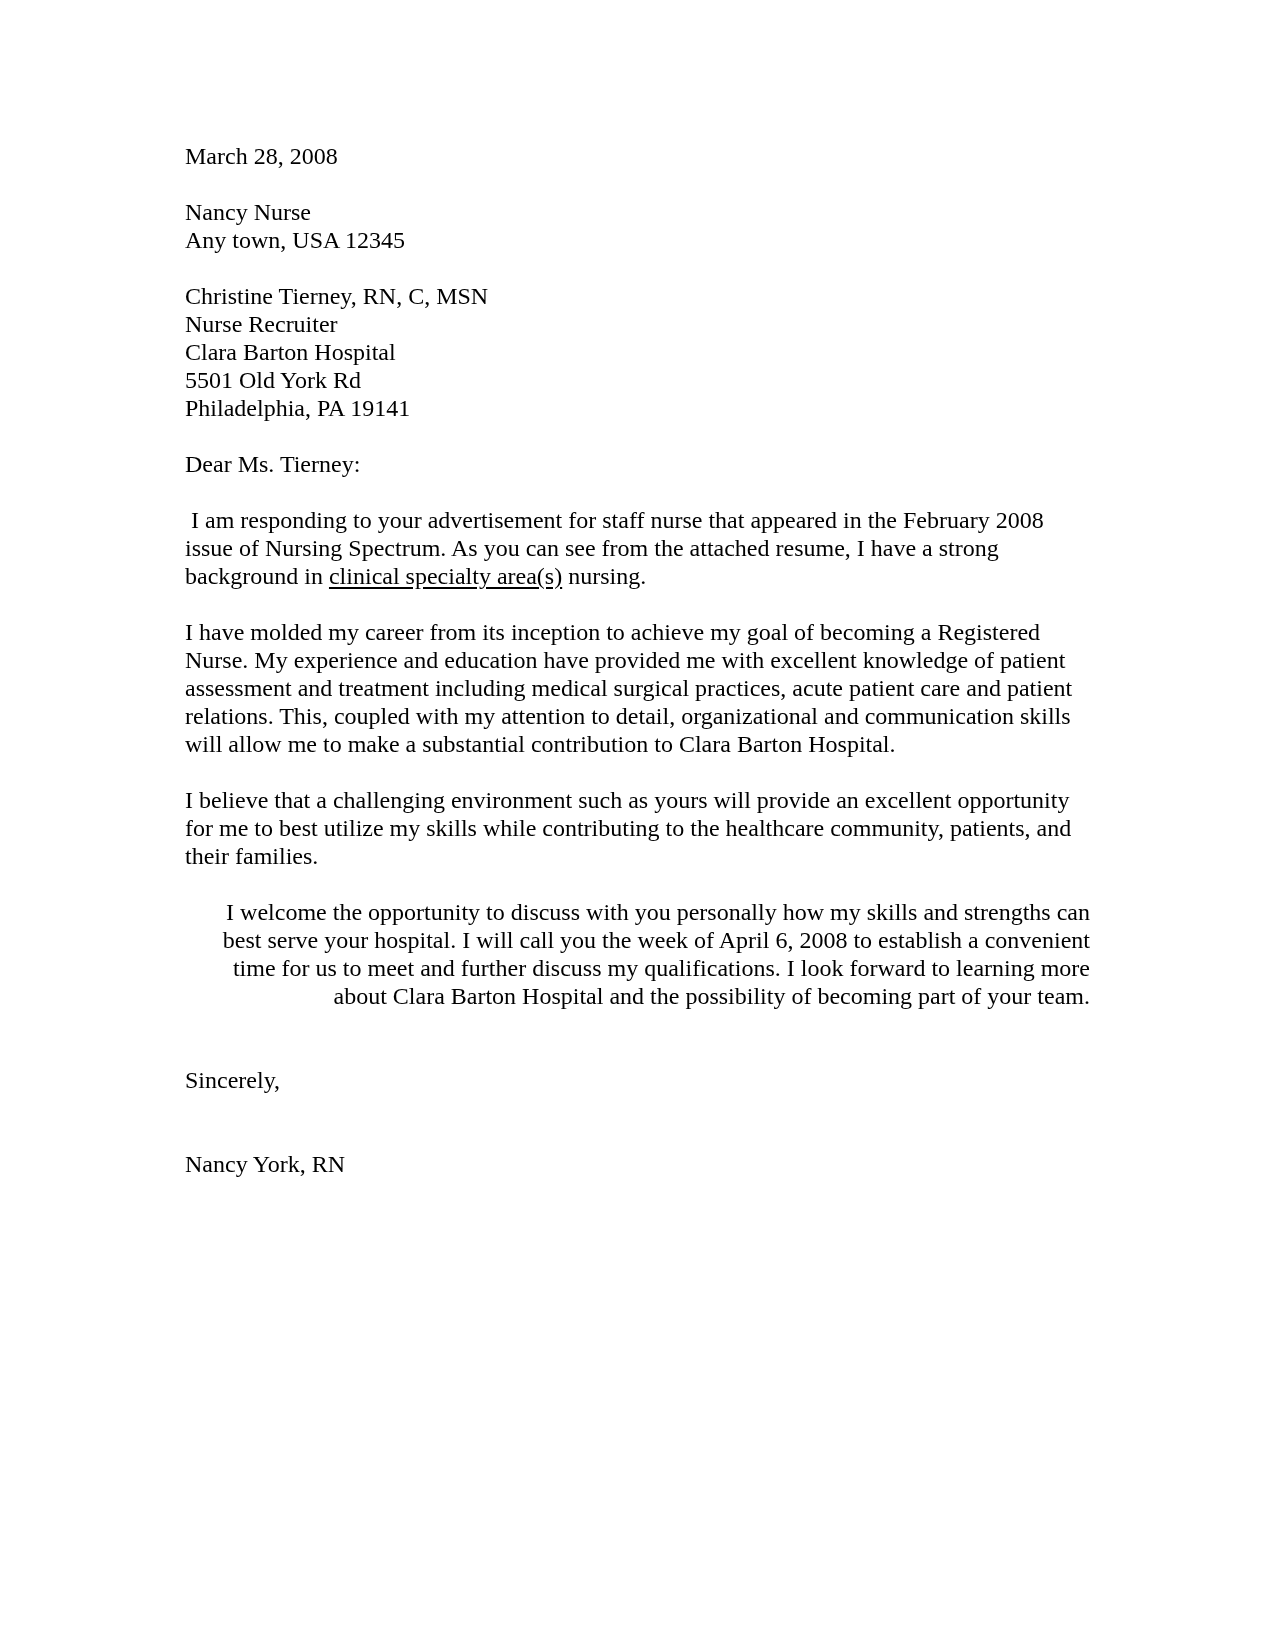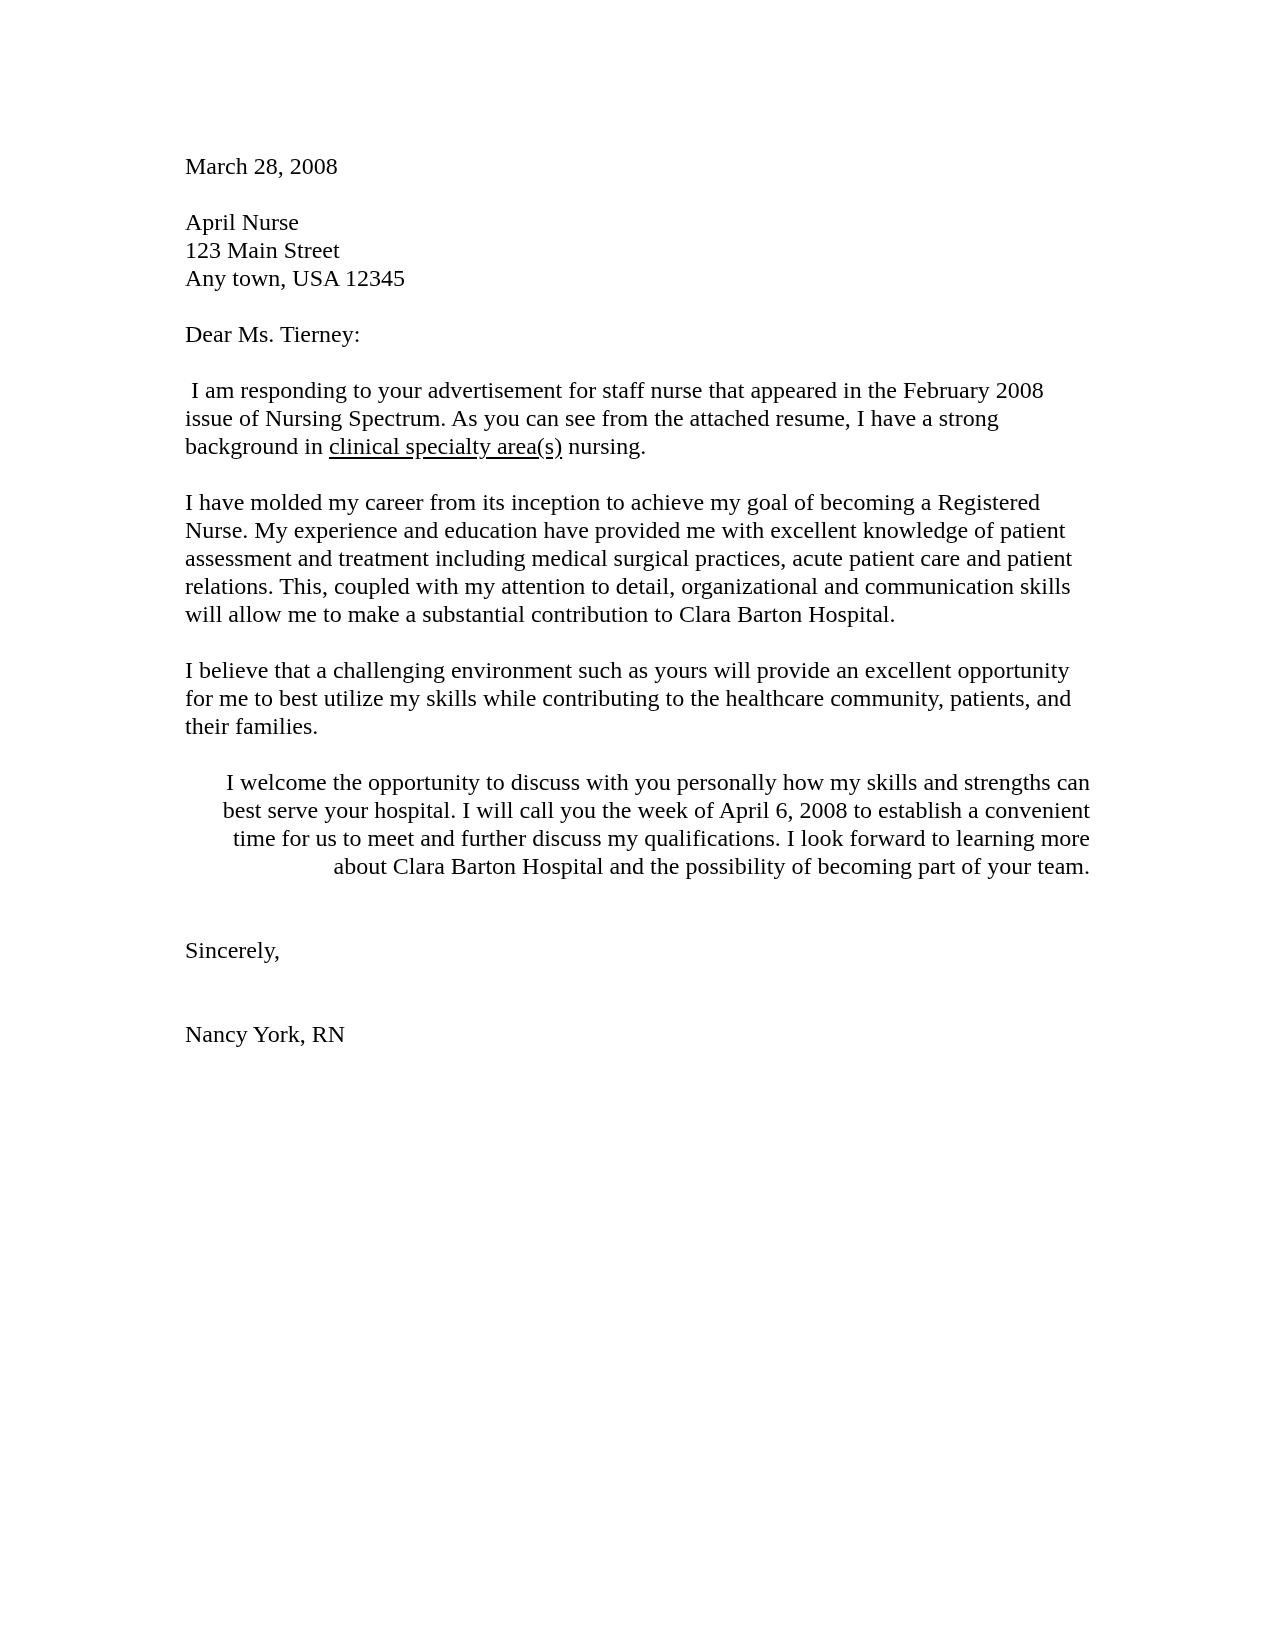--- a/index.html
+++ b/index.html
@@ -9,21 +9,21 @@
   }
   .page {
     position: relative;
     width: 1275px;
     height: 1650px;
     background: #ffffff;
     overflow: hidden;
   }
   .letter {
     position: absolute;
-    top: 152px;
+    top: 142px;
     left: 185px;
     width: 905px;
     color: #000000;
     font-family: "Liberation Serif", "DejaVu Serif", serif;
     font-size: 24px;
     line-height: 28px;
     font-weight: 400;
   }
   .block {
     margin: 0 0 28px 0;
@@ -53,25 +53,31 @@
 <body>
 
 <div class="page">
   <div class="letter">
 
     <div class="block">
       <div class="line">March 28, 2008</div>
     </div>
 
     <div class="block">
-      <div class="line">April Nurse</div>
-      <div class="line">123 Main Street</div>
+      <div class="line">Nancy Nurse</div>
       <div class="line">Any town, USA 12345</div>
     </div>
 
+    <div class="block">
+      <div class="line">Christine Tierney, RN, C, MSN</div>
+      <div class="line">Nurse Recruiter</div>
+      <div class="line">Clara Barton Hospital</div>
+      <div class="line">5501 Old York Rd</div>
+      <div class="line">Philadelphia, PA 19141</div>
+    </div>
 
     <div class="block">
       <div class="line">Dear Ms. Tierney:</div>
     </div>
 
     <p class="para"><span> I am responding to your advertisement for staff nurse that appeared in the February 2008 issue of Nursing Spectrum. As you can see from the attached resume, I have a strong background in </span><span class="u">clinical specialty area(s)</span><span> nursing.</span></p>
 
     <p class="para">I have molded my career from its inception to achieve my goal of becoming a Registered Nurse. My experience and education have provided me with excellent knowledge of patient assessment and treatment including medical surgical practices, acute patient care and patient relations. This, coupled with my attention to detail, organizational and communication skills will allow me to make a substantial contribution to Clara Barton Hospital.</p>
 
     <p class="para">I believe that a challenging environment such as yours will provide an excellent opportunity for me to best utilize my skills while contributing to the healthcare community, patients, and their families.</p>

